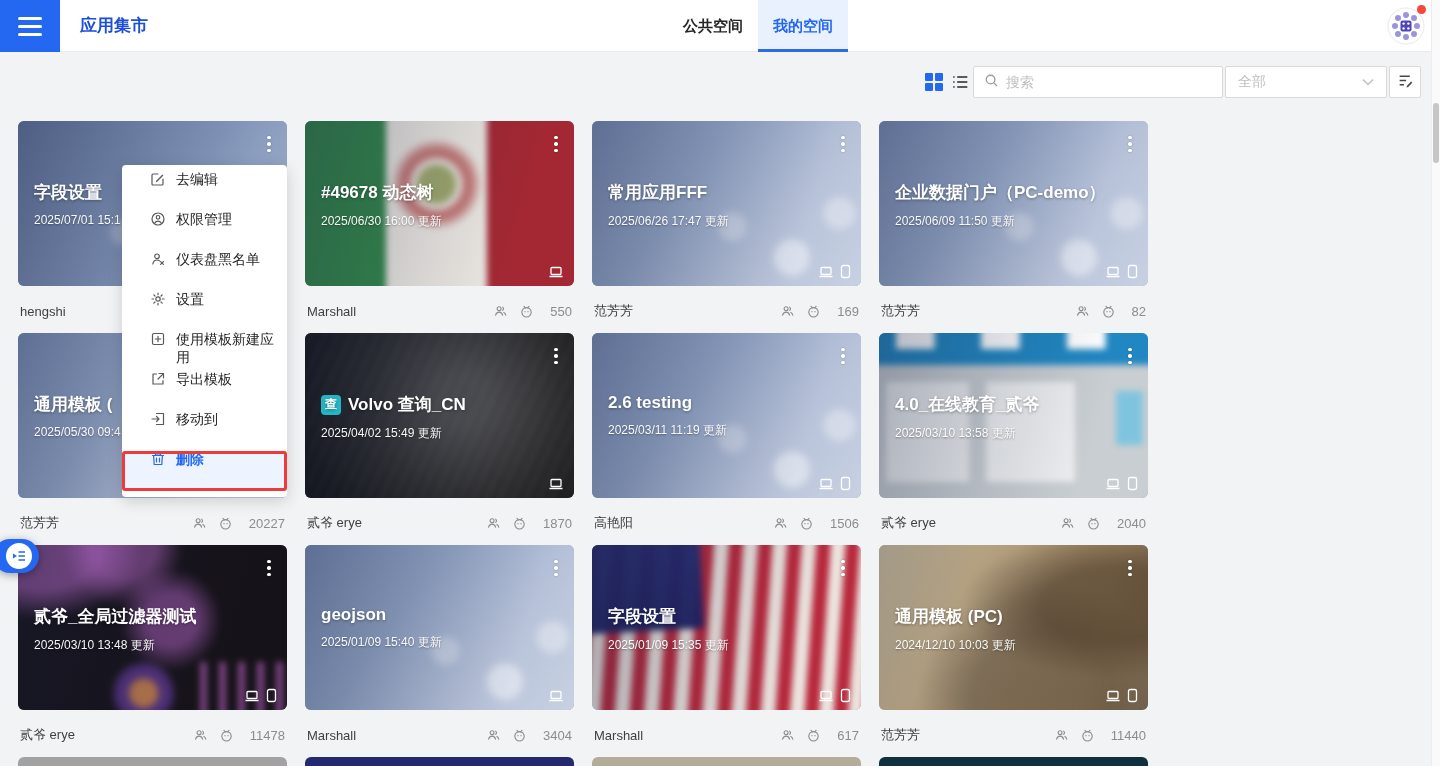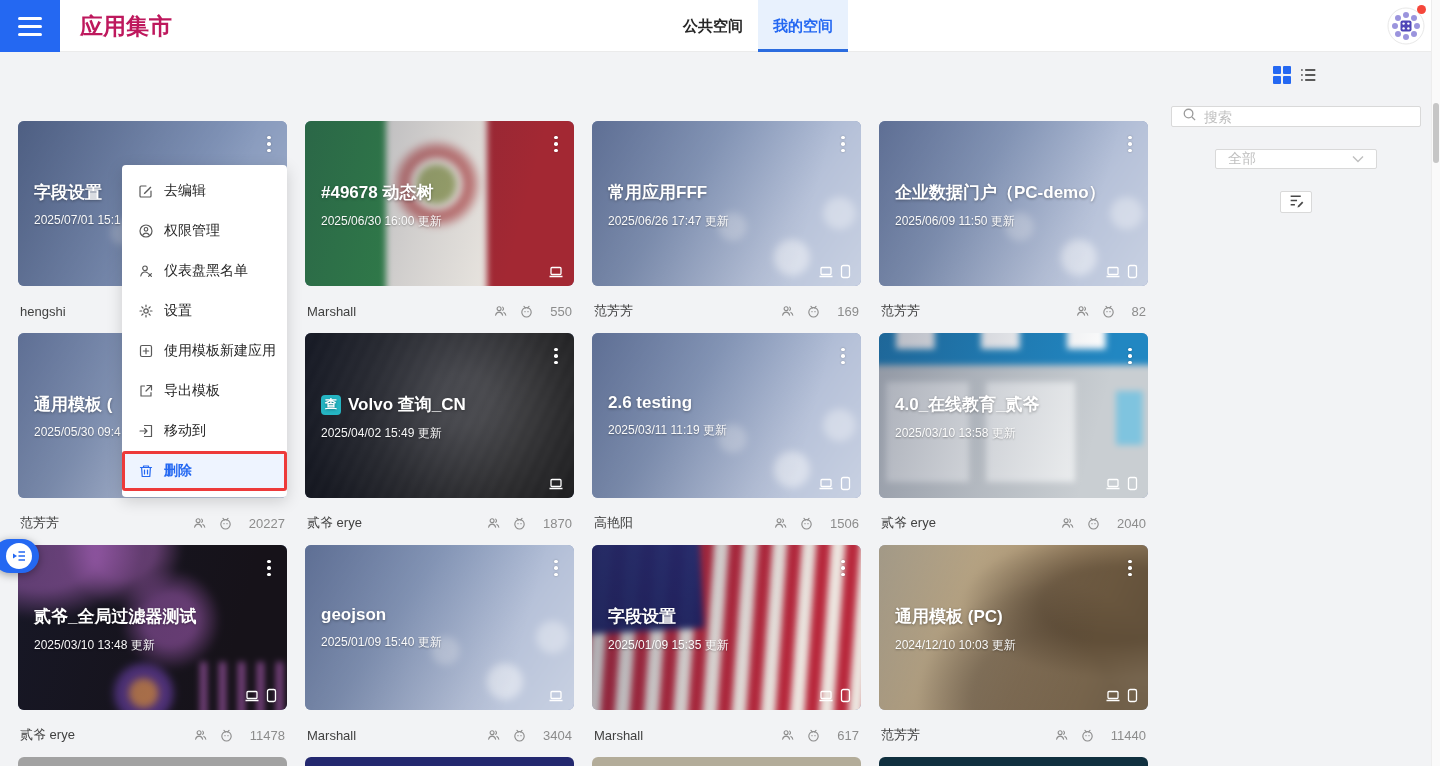--- a/index.html
+++ b/index.html
@@ -3,29 +3,29 @@
 <meta charset="utf-8">
 <style>
   * { margin:0; padding:0; box-sizing:border-box; }
   html,body { width:1440px; height:766px; overflow:hidden; }
   body { position:relative; background:#f2f3f5; font-family:"Liberation Sans","DejaVu Sans",sans-serif; }
 
   
   .header { position:absolute; top:0; left:0; width:1440px; height:52px; background:#fff; border-bottom:1px solid #ebebeb; z-index:5; }
   .burger { position:absolute; left:0; top:0; width:60px; height:52px; background:#2468f2; border:0; display:flex; flex-direction:column; justify-content:center; align-items:center; gap:5px; cursor:pointer; }
   .burger i { display:block; width:24px; height:3px; background:#fff; border-radius:2px; }
-  .app-title { position:absolute; left:80px; top:0; line-height:52px; font-size:23px; font-weight:bold; color:#be185d; }
+  .app-title { position:absolute; left:80px; top:0; line-height:52px; font-size:17px; font-weight:bold; color:#1d4ed8; }
   .tabs { position:absolute; left:668px; top:0; height:52px; display:flex; }
   .tab { padding:0 15px; line-height:51px; font-size:15px; font-weight:bold; color:#262626; cursor:pointer; }
   .tab.active { background:#e8f1fd; color:#2468f2; box-shadow:inset 0 -3px 0 #2b6cdf; }
   .avatar-wrap { position:absolute; right:15px; top:7px; width:38px; height:38px; cursor:pointer; }
   .red-dot { position:absolute; right:-1px; top:-2px; width:9px; height:9px; border-radius:50%; background:#f5473b; }
 
   
-  .toolbar { position:absolute; top:66px; right:19px; height:32px; display:flex; align-items:center; gap:22px; z-index:4;flex-direction:column; }
+  .toolbar { position:absolute; top:66px; right:19px; height:32px; display:flex; align-items:center; gap:2px; z-index:4; }
   .view-toggle { display:flex; align-items:center; gap:8px; margin-right:2px; }
   .grid-icon { display:grid; grid-template-columns:8px 8px; gap:2px; cursor:pointer; }
   .grid-icon i { width:8px; height:8px; background:#2468f2; border-radius:1px; }
   .list-icon { cursor:pointer; color:#5a5a5a; display:flex; }
   .search-box { width:250px; height:32px; background:#fff; border:1px solid #d9d9d9; border-radius:2px; display:flex; align-items:center; padding:0 10px; gap:7px; }
   .search-box svg { color:#9b9b9b; flex:none; }
   .search-box input { border:0; outline:none; flex:1; font-size:14px; color:#333; font-family:inherit; background:transparent; }
   .search-box input::placeholder { color:#bfbfbf; }
   .filter-select { width:162px; height:32px; background:#fff; border:1px solid #d9d9d9; border-radius:2px; display:flex; align-items:center; justify-content:space-between; padding:0 12px; font-size:14px; color:#bfbfbf; cursor:pointer;font-family:Liberation Serif, serif; }
   .tool-btn { width:32px; height:32px; background:#fff; border:1px solid #d9d9d9; border-radius:2px; display:flex; align-items:center; justify-content:center; color:#474747; cursor:pointer; }
@@ -85,21 +85,21 @@
       background-size:13% 12%,13% 12%,13% 12%,100% 24%,28% 52%,30% 52%,9% 28%;
       background-position:12% 4%,45% 4%,78% 4%,0 0,10% 68%,58% 68%,93% 52%;
       background-repeat:no-repeat; }
   .thumb[data-theme="landscape"] .bgfx { background:
       radial-gradient(ellipse at 86% 38%, rgba(75,58,38,.6) 0 22%, transparent 44%),
       radial-gradient(ellipse at 60% 88%, rgba(92,76,56,.5) 0 28%, transparent 50%),
       linear-gradient(115deg,#e6d5ad 0%,#d6bd90 32%,#ab916d 58%,#6e5f4c 100%); }
 
   
   .menu { position:absolute; left:122px; top:165px; width:165px; background:#fff; border-radius:4px; box-shadow:0 4px 16px rgba(0,0,0,.16); padding:6px 0; z-index:10; }
-  .menu-item { position:relative; height:40px; display:flex; align-items:center; gap:10px; padding-left:16px; font-size:14px; color:#262626; cursor:pointer; }
+  .menu-item { position:relative; height:40px; display:flex; align-items:flex-start; gap:10px; padding-left:28px; font-size:14px; color:#262626; cursor:pointer; }
   .menu-item svg { color:#595959; flex:none; }
   .menu-item.highlight { background:#eef4ff; color:#2468f2; font-weight:bold;border-radius:12px; }
   .menu-item.highlight svg { color:#2468f2; }
   .annotation { position:absolute; inset:0; border:3px solid #ed3a3a; border-radius:3px; pointer-events:none; }
 
   
   .float-widget { position:absolute; left:-7px; top:539px; width:46px; height:34px; border-radius:17px; background:#2468f2; box-shadow:0 2px 8px rgba(0,0,0,.35); display:flex; align-items:center; z-index:6; cursor:pointer; }
   .fw-circle { width:26px; height:26px; border-radius:50%; background:#fff; margin-left:13px; display:flex; align-items:center; justify-content:center; }
 
   

